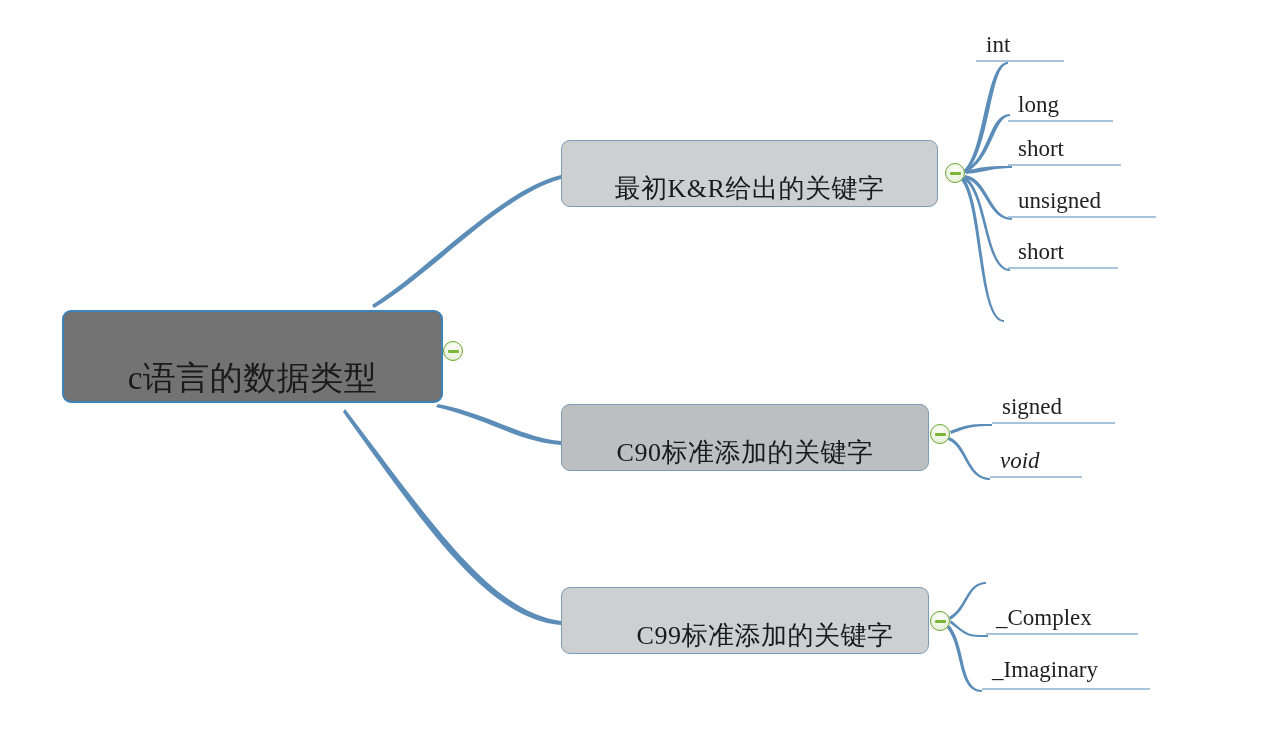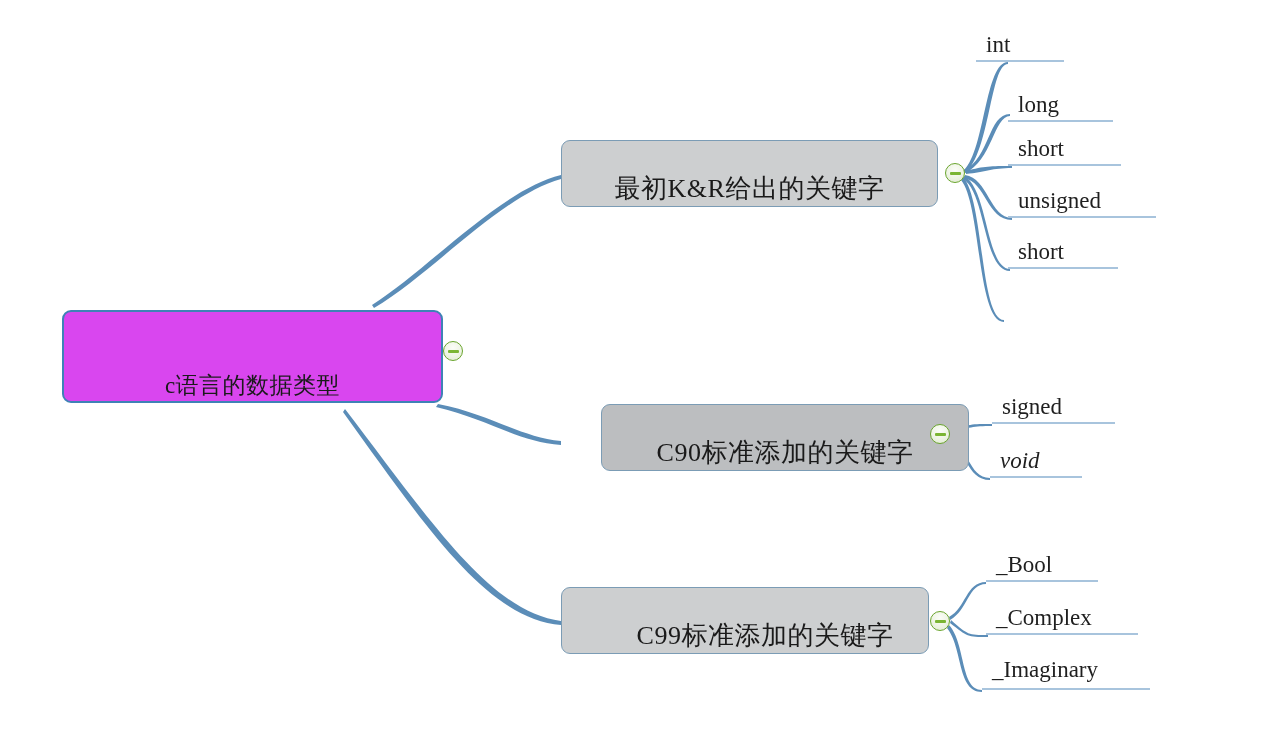--- a/index.html
+++ b/index.html
@@ -37,23 +37,23 @@
     box-sizing: border-box;
     display: flex;
     align-items: flex-end;
     justify-content: center;
     border-radius: 9px;
     white-space: nowrap;
   }
 
   .node-root {
     border: 2px solid #3f82b6;
-    background: #d946ef;
+    background: #737373;
     color: #1a1a1a;
-    font-size: 23px;
+    font-size: 33px;
     letter-spacing: 0.5px;
   }
 
   .node-branch {
     border: 1px solid #7b9cb5;
     color: #1a1a1a;
     font-size: 26px;
     letter-spacing: 0.5px;
   }
 
@@ -144,44 +144,41 @@
   <div class="leaf" style="left:1008px; top:130px; width:113px; height:36px;">
     <span>short</span>
   </div>
   <div class="leaf" style="left:1008px; top:182px; width:148px; height:36px;">
     <span>unsigned</span>
   </div>
   <div class="leaf" style="left:1008px; top:233px; width:110px; height:36px;">
     <span>short</span>
   </div>
 
-  <div class="node node-branch" style="left:561px; top:404px; width:368px; height:67px; background:#bcbec0;margin-left:40px;">
+  <div class="node node-branch" style="left:561px; top:404px; width:368px; height:67px; background:#bcbec0;">
     <span>C90标准添加的关键字</span>
   </div>
   <div class="toggle" style="left:930px; top:424px;">
     <span class="minus"></span>
   </div>
 
   <div class="leaf" style="left:992px; top:388px; width:123px; height:36px;">
     <span>signed</span>
   </div>
   <div class="leaf" style="left:990px; top:442px; width:92px; height:36px;font-style:italic;">
     <span>void</span>
   </div>
 
   <div class="node node-branch" style="left:561px; top:587px; width:368px; height:67px; background:#cdcfd0;padding-left:40px;">
     <span>C99标准添加的关键字</span>
   </div>
   <div class="toggle" style="left:930px; top:611px;">
     <span class="minus"></span>
   </div>
 
-  <div class="leaf" style="left:986px; top:546px; width:112px; height:36px;">
-    <span>_Bool</span>
-  </div>
   <div class="leaf" style="left:986px; top:599px; width:152px; height:36px;">
     <span>_Complex</span>
   </div>
   <div class="leaf" style="left:982px; top:654px; width:168px; height:36px;align-items:center;">
     <span>_Imaginary</span>
   </div>
 
 </div>
 
 </body></html>

